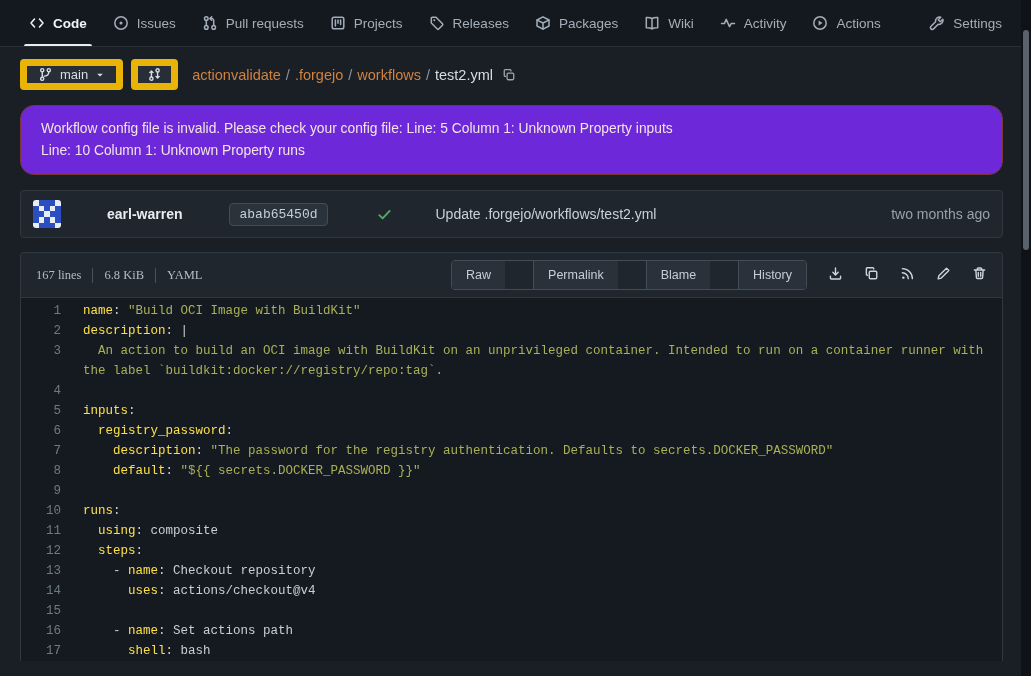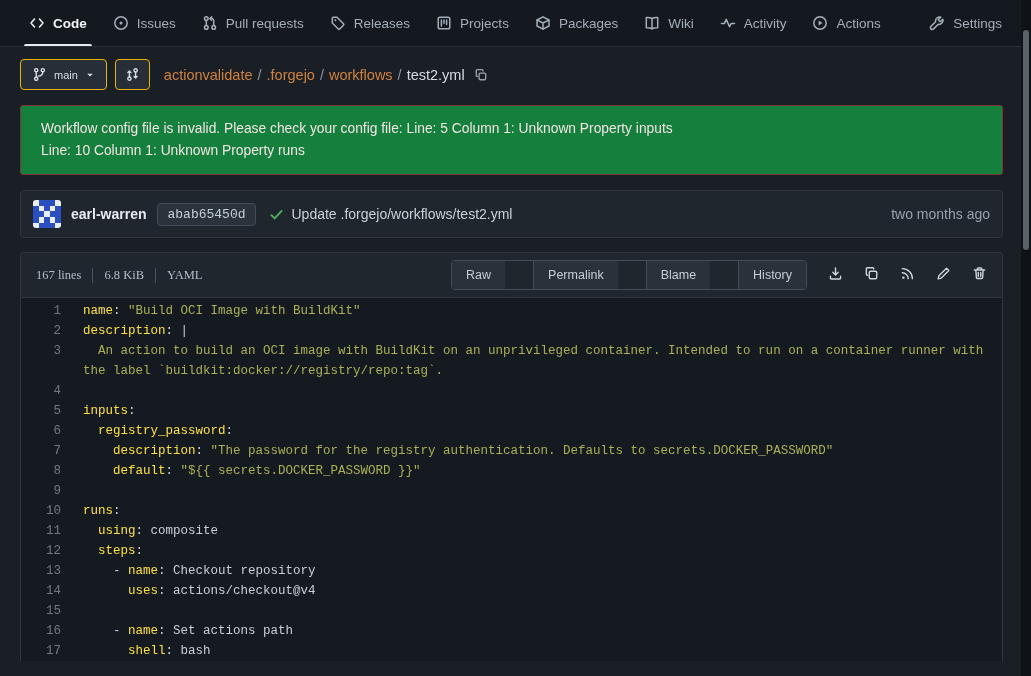--- a/index.html
+++ b/index.html
@@ -32,45 +32,45 @@
   .nav-tab.push-right { margin-left:auto; }
 
   
   .page { padding:12px 18px 0 20px; margin-right:10px; }
 
   
   .branch-row { display:flex; align-items:center; }
   .btn-box {
     display:inline-flex; align-items:center; gap:7px;
     height:31px; padding:0 11px;
-    background:#272e38; border:1px solid #eab308; border-radius:4px;
-    color:#d6dde4; font-size:11px; cursor:pointer;
+    background:#272e38; border:7px solid #eab308; border-radius:4px;
+    color:#d6dde4; font-size:13px; cursor:pointer;
   }
   .btn-box svg { width:15px; height:15px; }
   .btn-box .caret svg { width:10px; height:10px; }
   .compare-btn { margin-left:8px; padding:0 9px; }
   .breadcrumb { margin-left:14px; font-size:14.5px; display:flex; align-items:center; }
   .breadcrumb a { color:#d0823f; text-decoration:none; cursor:pointer; }
   .breadcrumb .sep { color:#8b949e; padding:0 5px; }
   .breadcrumb .current { color:#d6dce2; }
   .crumb-copy { margin-left:9px; color:#9aa4ae; display:inline-flex; cursor:pointer; }
   .crumb-copy svg { width:14px; height:14px; }
 
   
   .error-box {
-    margin-top:15px; background:#15803d; border:1px solid #7d3535;
-    border-radius:3px; padding:12px 20px;
+    margin-top:15px; background:#6d28d9; border:1px solid #7d3535;
+    border-radius:14px; padding:12px 20px;
     color:#f3e4e4; font-size:13.8px; line-height:1.6;
   }
 
   
   .commit-bar {
     margin-top:15px; background:#20262e; border:1px solid #2f3741;
     border-radius:4px; height:48px;
-    display:flex; align-items:center; padding:0 12px;
+    display:flex; align-items:center; padding:0 12px;gap:36px;
   }
   .avatar {
     width:28px; height:28px; border-radius:3px; overflow:hidden;
     display:grid; grid-template-columns:repeat(5,1fr); grid-template-rows:repeat(5,1fr);
     flex:none; background:#e9edf4;
   }
   .avatar i { display:block; }
   .avatar i.b { background:#2b4fc0; }
   .commit-author { font-weight:bold; font-size:14px; color:#e8edf2; margin-left:10px; }
   .commit-hash {
@@ -159,34 +159,34 @@
           <circle cx="11.7" cy="12.4" r="1.8"></circle>
           <path d="M4.3 5.5v5M8.2 3.6h1.6a1.9 1.9 0 0 1 1.9 1.9v5"></path>
           <path d="M9.7 1.9 8 3.6l1.7 1.7"></path>
         </svg>
       </span>
       <span>Pull requests</span>
     </div>
     <div class="nav-tab">
       <span style="display:inline-flex">
         <svg viewBox="0 0 16 16" fill="none" stroke="currentColor" stroke-width="1.5" stroke-linecap="round" stroke-linejoin="round">
+          <rect x="2.2" y="2.2" width="11.6" height="11.6" rx="1.8"></rect>
+          <path d="M5.4 5v6M8 5v3.2M10.6 5v4.6"></path>
+        </svg>
+      </span>
+      <span>Projects</span>
+    </div>
+    <div class="nav-tab">
+      <span style="display:inline-flex">
+        <svg viewBox="0 0 16 16" fill="none" stroke="currentColor" stroke-width="1.5" stroke-linecap="round" stroke-linejoin="round">
           <path d="M2.3 7V3.3a1 1 0 0 1 1-1H7l6.5 6.5a1 1 0 0 1 0 1.4l-3.8 3.8a1 1 0 0 1-1.4 0L2.3 8z"></path>
           <circle cx="5.3" cy="5.3" r="1" fill="currentColor" stroke="none"></circle>
         </svg>
       </span>
       <span>Releases</span>
-    </div>
-    <div class="nav-tab">
-      <span style="display:inline-flex">
-        <svg viewBox="0 0 16 16" fill="none" stroke="currentColor" stroke-width="1.5" stroke-linecap="round" stroke-linejoin="round">
-          <rect x="2.2" y="2.2" width="11.6" height="11.6" rx="1.8"></rect>
-          <path d="M5.4 5v6M8 5v3.2M10.6 5v4.6"></path>
-        </svg>
-      </span>
-      <span>Projects</span>
     </div>
     <div class="nav-tab">
       <span style="display:inline-flex">
         <svg viewBox="0 0 16 16" fill="none" stroke="currentColor" stroke-width="1.5" stroke-linecap="round" stroke-linejoin="round">
           <path d="M8 1.8 14 5v6l-6 3.2L2 11V5z"></path>
           <path d="M2.2 5.1 8 8l5.8-2.9M8 8v6"></path>
         </svg>
       </span>
       <span>Packages</span>
     </div>

